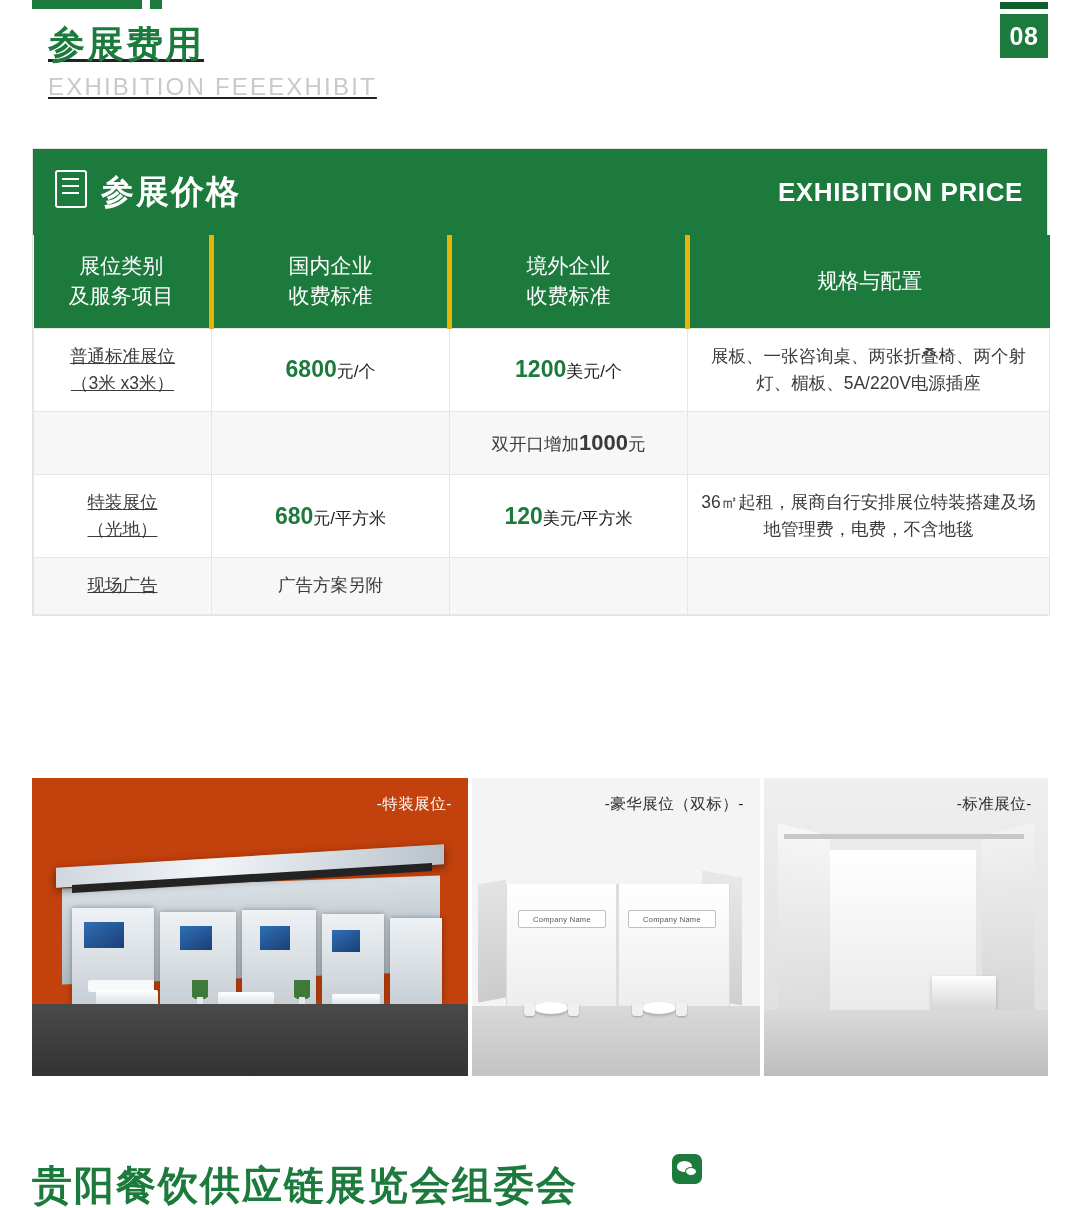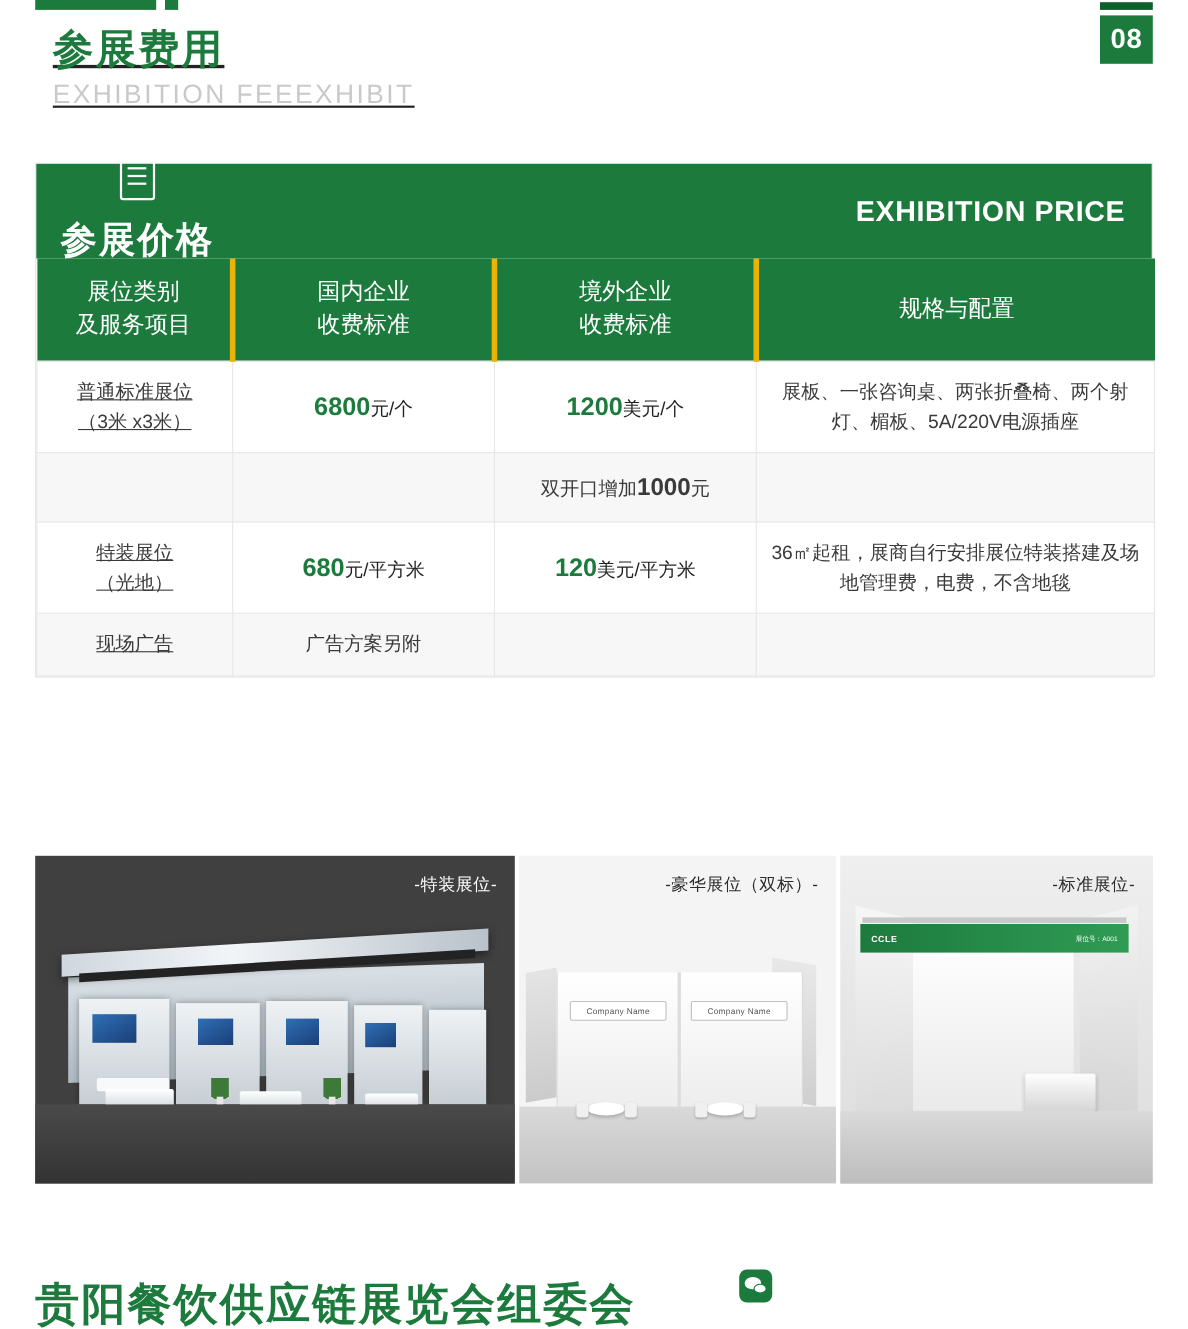--- a/index.html
+++ b/index.html
@@ -95,23 +95,22 @@
     background: #1d7a3d;
     height: 86px;
     display: flex;
     align-items: center;
     justify-content: space-between;
     padding: 0 24px 0 22px;
     box-sizing: border-box;
   }
   .table-title-left {
     display: flex;
-    align-items: center;
+    align-items: flex-start;
     gap: 14px;
-    flex-direction: column;
   }
   .doc-icon {
     width: 32px;
     height: 38px;
     border: 2.5px solid #ffffff;
     border-radius: 3px;
     position: relative;
     box-sizing: border-box;
   }
   .doc-icon::before {
@@ -203,21 +202,21 @@
   .photo .caption {
     position: absolute;
     top: 16px;
     right: 16px;
     font-size: 15.5px;
     color: #2b2b2b;
     letter-spacing: 0.5px;
     z-index: 5;
   }
   .photo.dark .caption { color: #ffffff; }
-  .p1 { width: 436px; background: #404040; }
+  .p1 { width: 436px; background: #c2410c; }
   .p2 { width: 288px; background: #f1f1f1; }
   .p3 { width: 284px; background: #e9e9e9; }
 
   
   .hall-floor {
     position: absolute;
     left: 0; bottom: 0; width: 100%; height: 72px;
     background: linear-gradient(#4a4a4a, #333);
   }
   .hall-canopy {
@@ -543,24 +542,20 @@
       <div class="d-chair" style="left:204px;"></div>
       <div class="caption">-豪华展位（双标）-</div>
     </div>
 
     <div class="photo p3">
       <div class="s-bg"></div>
       <div class="s-backwall"></div>
       <div class="s-leftwall"></div>
       <div class="s-rightwall"></div>
       <div class="s-ceilrod"></div>
-      <div class="s-fascia">
-        <span class="lg">CCLE</span>
-        <span class="num">展位号：A001</span>
-      </div>
       <div class="s-counter"></div>
       <div class="s-floor"></div>
       <div class="caption">-标准展位-</div>
     </div>
 
   </div>
 
   <div class="footer">
     <div class="footer-title">贵阳餐饮供应链展览会组委会</div>
     <div class="footer-right">

